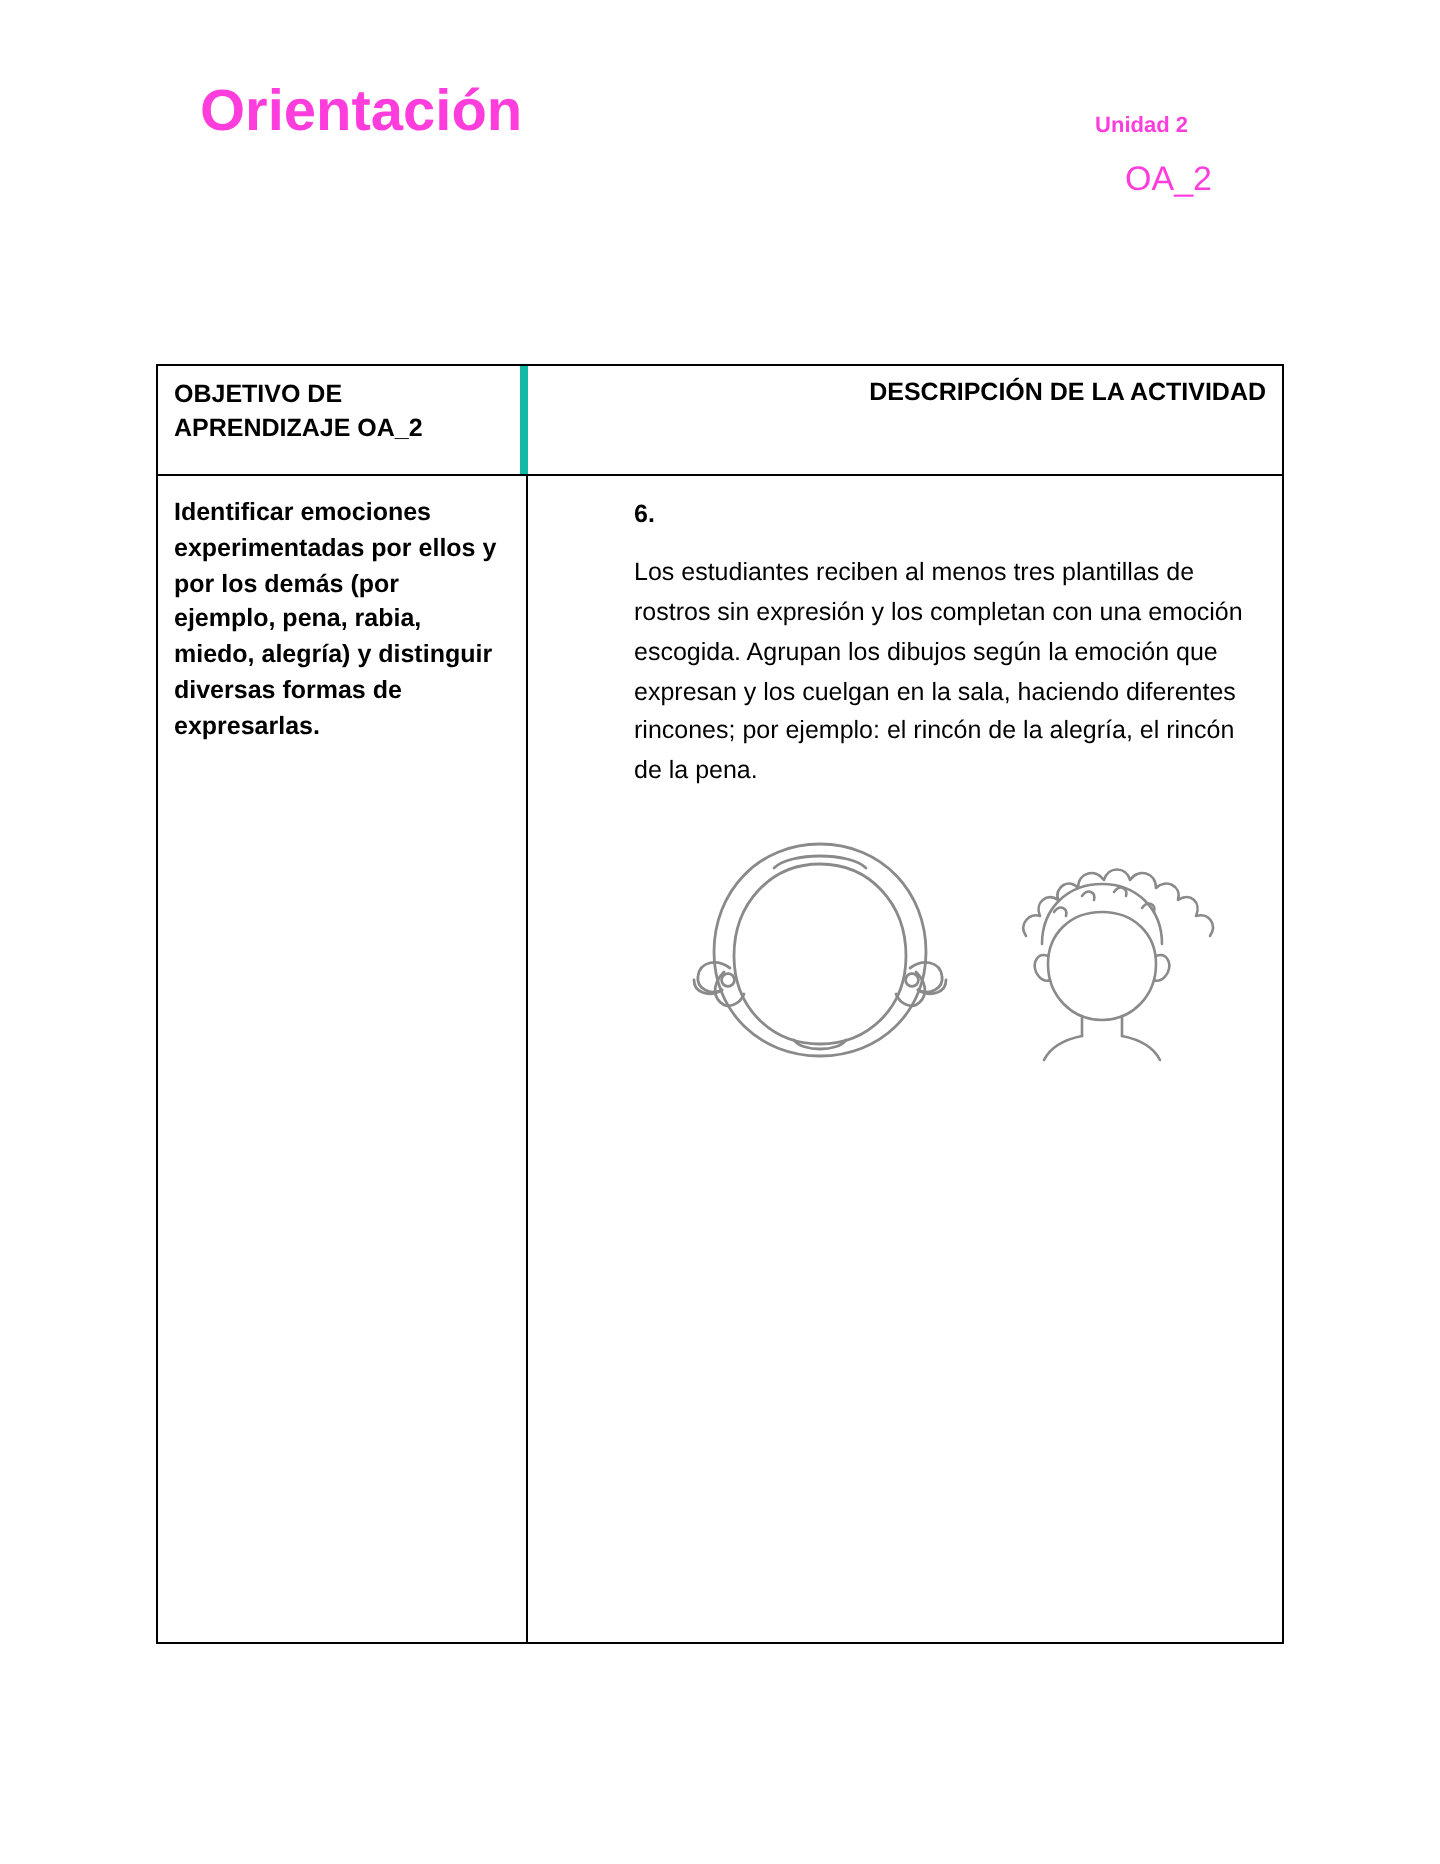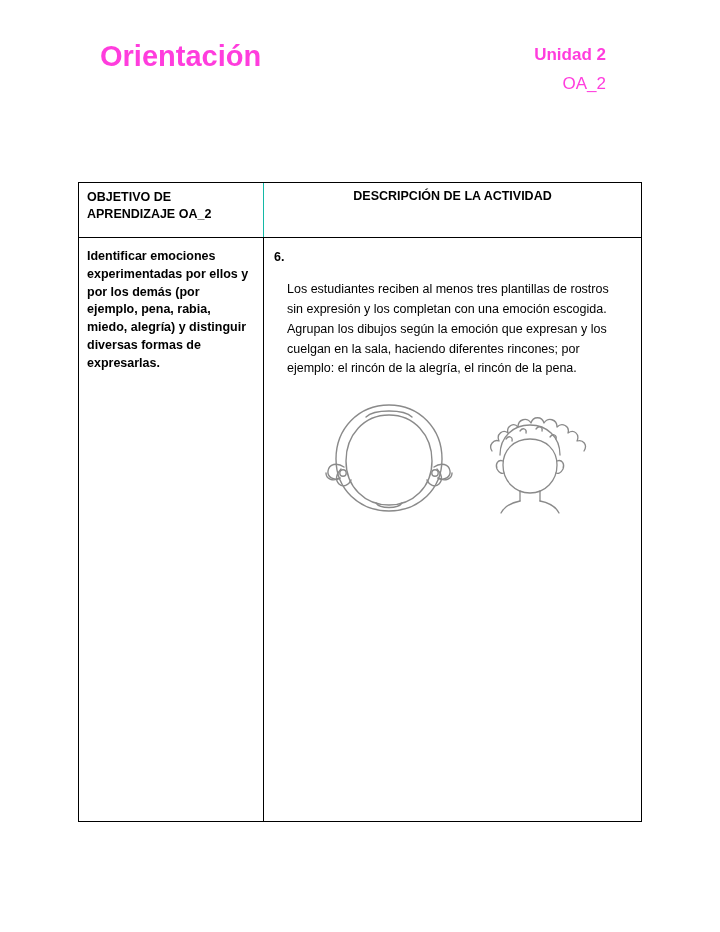--- a/index.html
+++ b/index.html
@@ -49,25 +49,25 @@
     margin: 10px 0 0 0;
     line-height: 1.0;
   }
   .header-right {
     position: absolute;
     right: 36px;
     top: 4px;
     text-align: right;
   }
   .unit-line {
-    font-size: 17px;
+    font-size: 11px;
     font-weight: bold;
     color: #ff3ddd;
     line-height: 1.0;
-    margin: 0;
+    margin: 12px;
   }
   .oa-line {
     font-size: 17px;
     font-weight: normal;
     color: #ff3ddd;
     line-height: 1.0;
     margin: 12px 0 0 0;
   }
 
   
@@ -95,37 +95,38 @@
     flex-direction: column;
   }
   .table-head {
     display: flex;
     border-bottom: 1px solid #000000;
     min-height: 54px;
   }
   .th-left {
     width: 185px;
     box-sizing: border-box;
-    border-right: 1px solid #14b8a6;
+    border-right: 4px solid #14b8a6;
     padding: 6px 8px 6px 8px;
     font-size: 12.5px;
     font-weight: bold;
     line-height: 1.35;
   }
   .th-right {
     flex: 1;
     box-sizing: border-box;
     padding: 6px 8px;
     font-size: 12.5px;
     font-weight: bold;
-    text-align: center;
+    text-align: right;
   }
   .table-body {
     display: flex;
     flex: 1;
+    gap: 43px;
   }
   .td-left {
     width: 185px;
     box-sizing: border-box;
     border-right: 1px solid #000000;
     padding: 10px 10px 10px 8px;
     font-size: 12.5px;
     font-weight: bold;
     line-height: 1.42;
   }
@@ -135,21 +136,21 @@
     padding: 10px 12px 10px 10px;
     font-size: 12.5px;
     line-height: 1.55;
   }
   .activity-number {
     font-weight: bold;
     font-size: 12.5px;
     margin: 0 0 10px 0;
   }
   .activity-text {
-    margin: 13px;
+    margin: 0;
     font-size: 12.5px;
     line-height: 1.58;
     text-align: left;
   }
 
   
   .illustration {
     margin-top: 20px;
     display: flex;
     justify-content: center;

